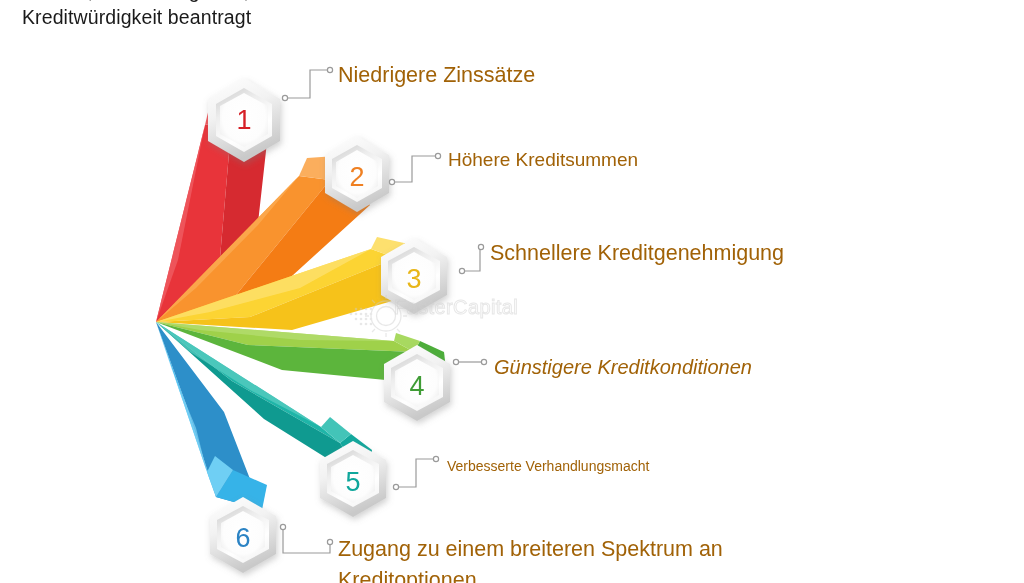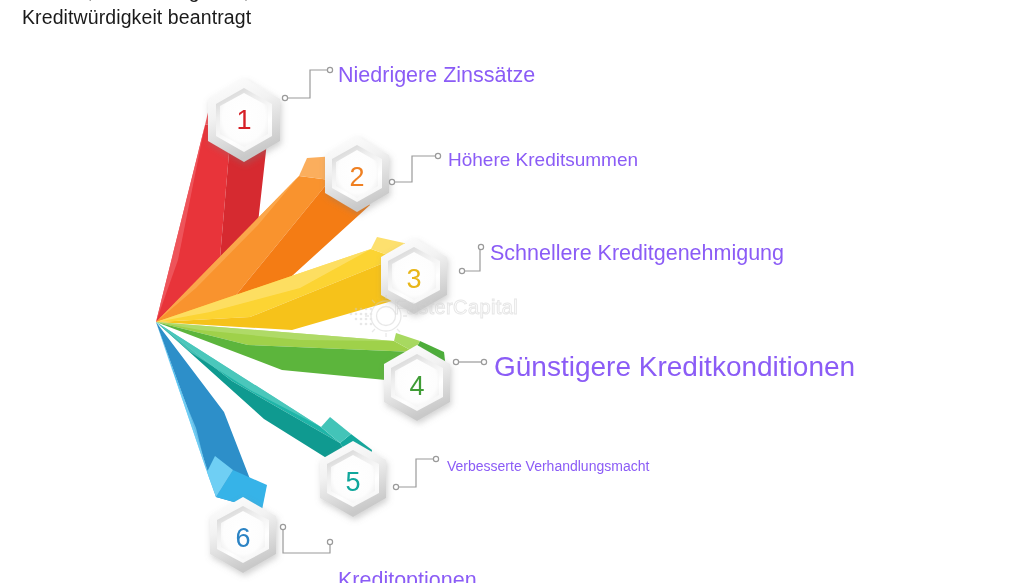--- a/index.html
+++ b/index.html
@@ -65,28 +65,28 @@
     letter-spacing: 0.4px;
     color: transparent;
     -webkit-text-stroke: 1px #cfcfcf;
     white-space: nowrap;
   }
 
   
   .label {
     position: absolute;
     font-family: "Liberation Sans", sans-serif;
-    color: #8b5cf6;
+    color: #a16207;
     white-space: pre;
     line-height: 30px;
   }
   .label.l1 { left: 338px; top: 60px;  font-size: 21.5px; }
   .label.l2 { left: 448px; top: 145px; font-size: 19px; }
   .label.l3 { left: 490px; top: 238px; font-size: 21.5px; }
-  .label.l4 { left: 494px; top: 352px; font-size: 28px; }
+  .label.l4 { left: 494px; top: 352px; font-size: 20px; font-style: italic; }
   .label.l5 { left: 447px; top: 451px; font-size: 14px; }
   .label.l6 { left: 338px; top: 534px; font-size: 21.5px; line-height: 31px; }
 
   
   .badge-num {
     position: absolute;
     font-family: "Liberation Sans", sans-serif;
     font-size: 27px;
     font-weight: 400;
     text-align: center;
@@ -286,15 +286,15 @@
   <div class="badge-num" style="left: 394px; top: 259px; color: rgb(232, 182, 24);">3</div>
   <div class="badge-num" style="left: 397px; top: 366px; color: rgb(63, 156, 53);">4</div>
   <div class="badge-num" style="left: 333px; top: 462px; color: rgb(16, 167, 156);">5</div>
   <div class="badge-num" style="left: 223px; top: 518px; color: rgb(43, 131, 196);">6</div>
 
   <div class="label l1">Niedrigere Zinssätze</div>
   <div class="label l2">Höhere Kreditsummen</div>
   <div class="label l3">Schnellere Kreditgenehmigung</div>
   <div class="label l4">Günstigere Kreditkonditionen</div>
   <div class="label l5">Verbesserte Verhandlungsmacht</div>
-  <div class="label l6"><br><span>Kreditoptionen</span></div>
+  <div class="label l6"><span>Zugang zu einem breiteren Spektrum an</span><br><span>Kreditoptionen</span></div>
 
 </div>
 
 </body></html>

